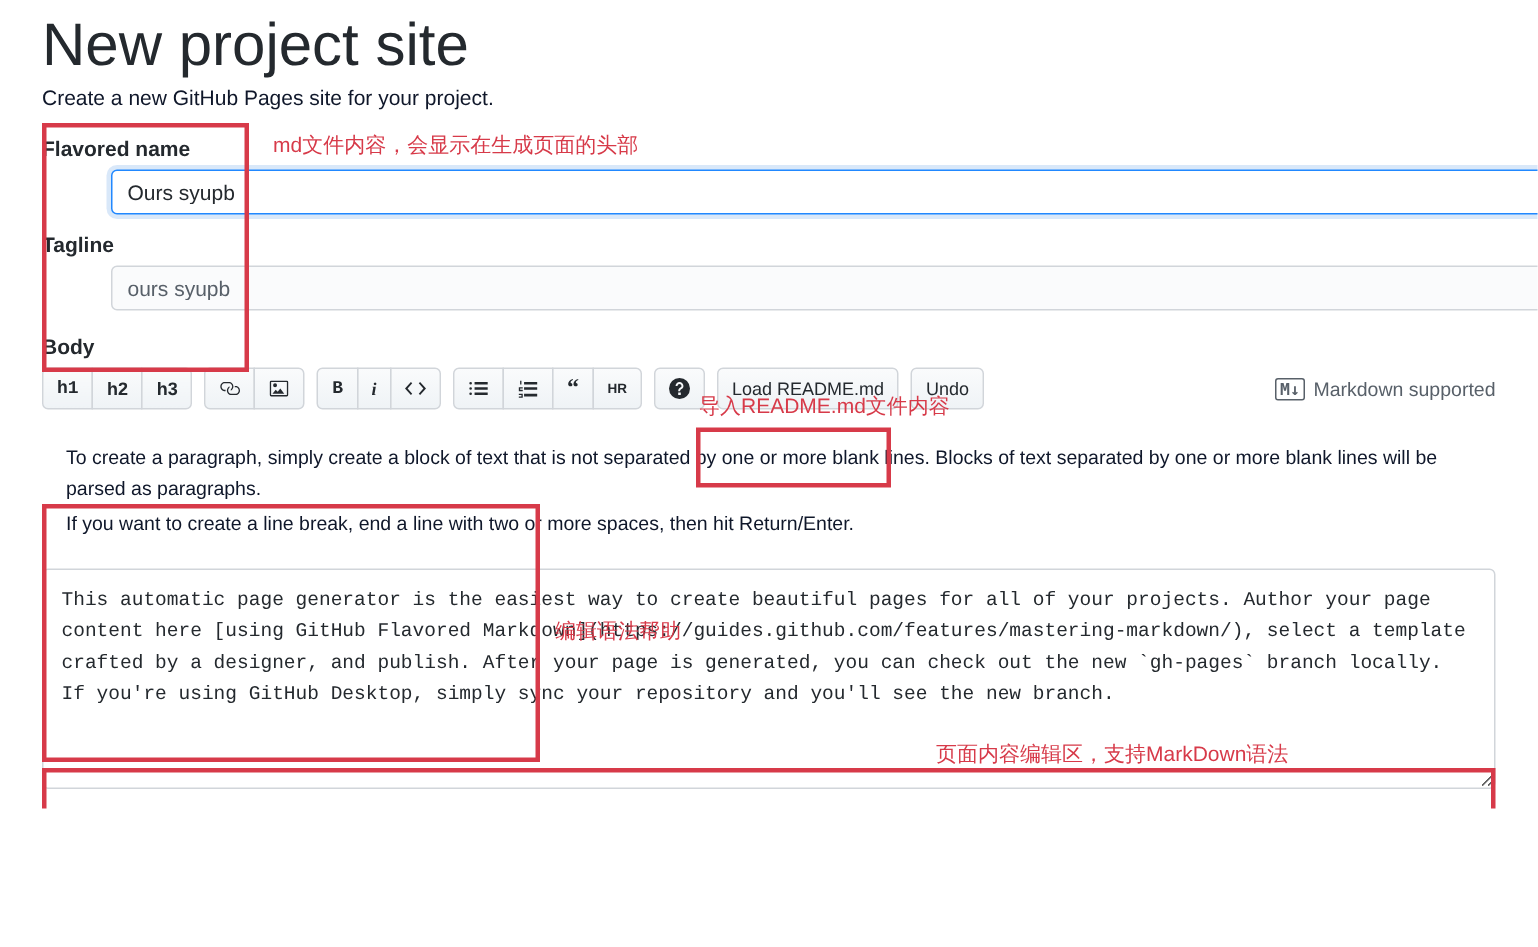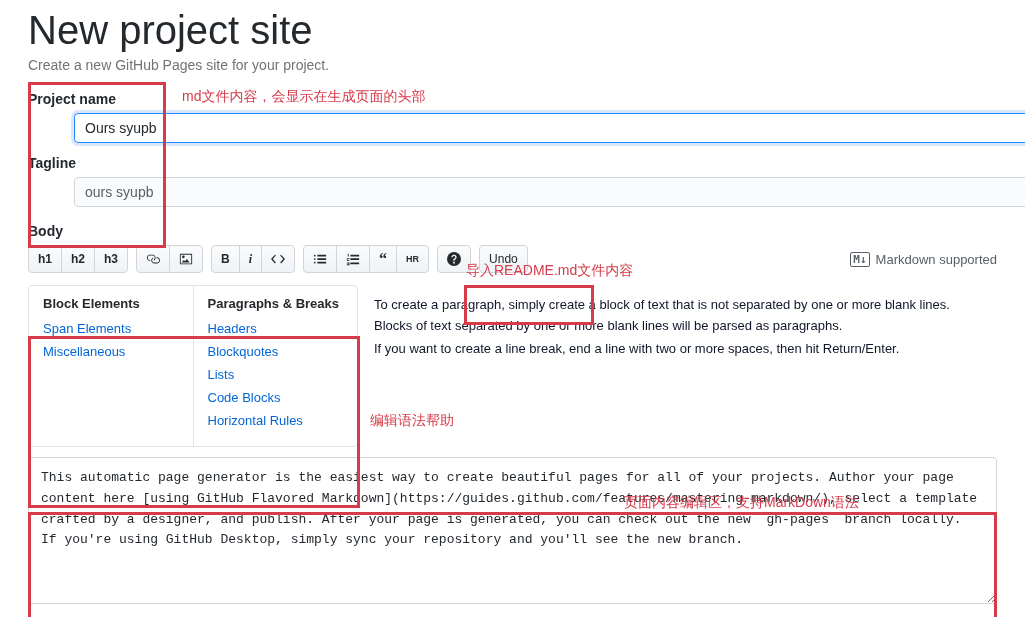--- a/index.html
+++ b/index.html
@@ -1,28 +1,28 @@
 <!DOCTYPE html>
 <html><head>
 <meta charset="utf-8">
 <style>
 * { box-sizing: border-box; margin: 0; padding: 0; }
 body { font-family: -apple-system, BlinkMacSystemFont, "Segoe UI", Helvetica, Arial, sans-serif; font-size: 14px; color: #24292e; padding: 0 28px; width: 1025px; }
 h1 { font-size: 40px; font-weight: 400; margin-top: 8px; margin-bottom: 4px; }
-.subtitle { color: #737373; font-size: 14px; margin-bottom: 18px; }
+.subtitle { color: #0f172a; font-size: 14px; margin-bottom: 18px; }
 .label { font-weight: 600; font-size: 14px; margin-bottom: 6px; margin-top: 12px; }
 .text-input { width: 100%; padding: 6px 10px; font-size: 14px; border: 1px solid #d1d5da; border-radius: 4px; background: #fff; color: #24292e; margin-left: 46px; }
 .text-input.focused { border: 1px solid #2188ff; box-shadow: 0 0 0 3px rgba(3,102,214,0.15); outline: none; }
 .text-input.tagline { background: #fafbfc; color: #586069; }
 .section { margin-bottom: 10px; }
 .toolbar { display: flex; align-items: center; gap: 8px; margin-top: 6px; }
 .btn-group { display: flex; }
 .tbbtn { border: 1px solid #d1d5da; background: linear-gradient(#fafbfc,#eff3f6); padding: 5px 9px; font-size: 12px; font-weight: 600; color: #24292e; cursor: pointer; height: 28px; display: flex; align-items: center; justify-content: center; }
 .btn-group .tbbtn { border-radius: 0; margin-left: -1px; }
-.btn-group .tbbtn:first-child { border-radius: 4px 0 0 4px; margin-left: 0; }
+.btn-group .tbbtn:first-child { border-radius: 4px 0 0 4px; margin-left: 0; font-family: Liberation Mono, monospace; }
 .btn-group .tbbtn:last-child { border-radius: 0 4px 4px 0; }
 .tbbtn.single { border-radius: 4px; }
 .tbbtn svg { width: 14px; height: 14px; fill: #24292e; }
 .md-support { margin-left: auto; color: #586069; font-size: 13px; display: flex; align-items: center; gap: 6px; }
 .help-area { display: flex; gap: 0; margin-top: 12px; }
 .help-nav { width: 330px; border: 1px solid #e1e4e8; border-radius: 4px; display: flex; background: #fff; }
 .help-col { flex: 1; padding: 10px 14px; }
 .help-col:first-child { border-right: 1px solid #e1e4e8; }
 .help-col h3 { font-size: 13px; font-weight: 600; margin-bottom: 10px; color: #24292e; }
 .help-col a { display: block; color: #0366d6; font-size: 13px; margin-bottom: 8px; text-decoration: none; cursor: pointer; }
@@ -35,21 +35,21 @@
 </style>
 </head>
 <body>
 
 <div class="wrap">
 
 <h1>New project site</h1>
 <div class="subtitle">Create a new GitHub Pages site for your project.</div>
 
 <div class="section">
-  <div class="label">Project name</div>
+  <div class="label">Flavored name</div>
   <input class="text-input focused" value="Ours syupb" style="">
 </div>
 
 <div class="section">
   <div class="label">Tagline</div>
   <input class="text-input tagline" value="ours syupb" style="">
 </div>
 
 <div class="section" style="margin-top:16px">
   <div class="label">Body</div>
@@ -92,43 +92,29 @@
             </svg>
           </button>
       <button class="tbbtn" style="font-family:Georgia,serif;font-size:16px;font-weight:bold">“</button>
       <button class="tbbtn" style="font-size:9px;font-weight:bold">HR</button>
     </div>
     <button class="tbbtn single">
           <svg viewBox="0 0 16 16">
             <path d="M8 0a8 8 0 100 16A8 8 0 008 0zM7 11h2v2H7v-2zm1-8c1.66 0 3 1.34 3 3 0 1.3-.84 1.94-1.5 2.44C8.94 8.86 8.5 9.2 8.5 10H7c0-1.5.94-2.2 1.63-2.72C9.16 6.88 9.5 6.62 9.5 6c0-.83-.67-1.5-1.5-1.5S6.5 5.17 6.5 6H5c0-1.66 1.34-3 3-3z"></path>
           </svg>
         </button>
+    <button class="tbbtn single" style="font-weight:400">Load README.md</button>
     <button class="tbbtn single" style="font-weight:400">Undo</button>
     <div class="md-support">
       <span class="mdicon">M↓</span>
       <span>Markdown supported</span>
     </div>
   </div>
 
   <div class="help-area">
-    <div class="help-nav">
-      <div class="help-col">
-        <h3>Block Elements</h3>
-        <a>Span Elements</a>
-        <a>Miscellaneous</a>
-      </div>
-      <div class="help-col">
-        <h3>Paragraphs &amp; Breaks</h3>
-        <a>Headers</a>
-        <a>Blockquotes</a>
-        <a>Lists</a>
-        <a>Code Blocks</a>
-        <a>Horizontal Rules</a>
-      </div>
-    </div>
     <div class="help-text">
       <div>To create a paragraph, simply create a block of text that is not separated by one or more blank lines. Blocks of text separated by one or more blank lines will be parsed as paragraphs.</div>
       <div style="margin-top:2px">If you want to create a line break, end a line with two or more spaces, then hit Return/Enter.</div>
     </div>
   </div>
 
   <textarea class="body-editor" rows="6" style="">This automatic page generator is the easiest way to create beautiful pages for all of your projects. Author your page content here [using GitHub Flavored Markdown](https://guides.github.com/features/mastering-markdown/), select a template crafted by a designer, and publish. After your page is generated, you can check out the new `gh-pages` branch locally. If you're using GitHub Desktop, simply sync your repository and you'll see the new branch.</textarea>
 </div>
 
 <div class="redbox" style="left:0px; top:74px; width:138px; height:166px"></div>

